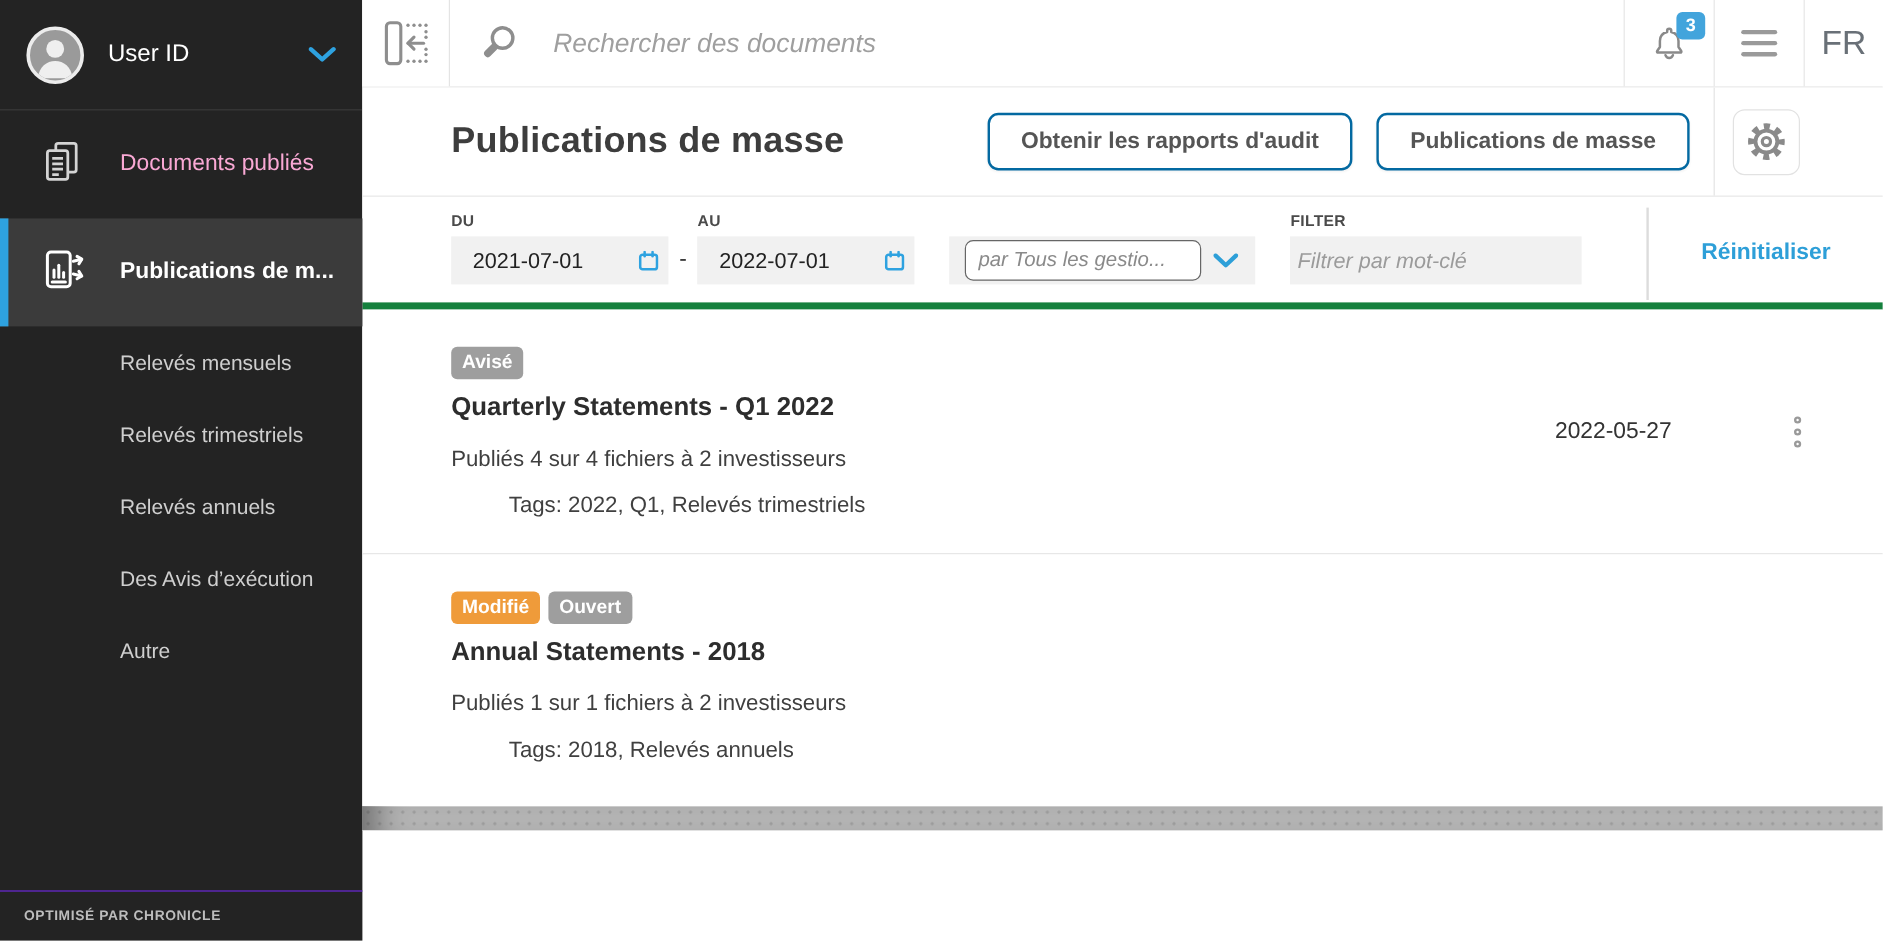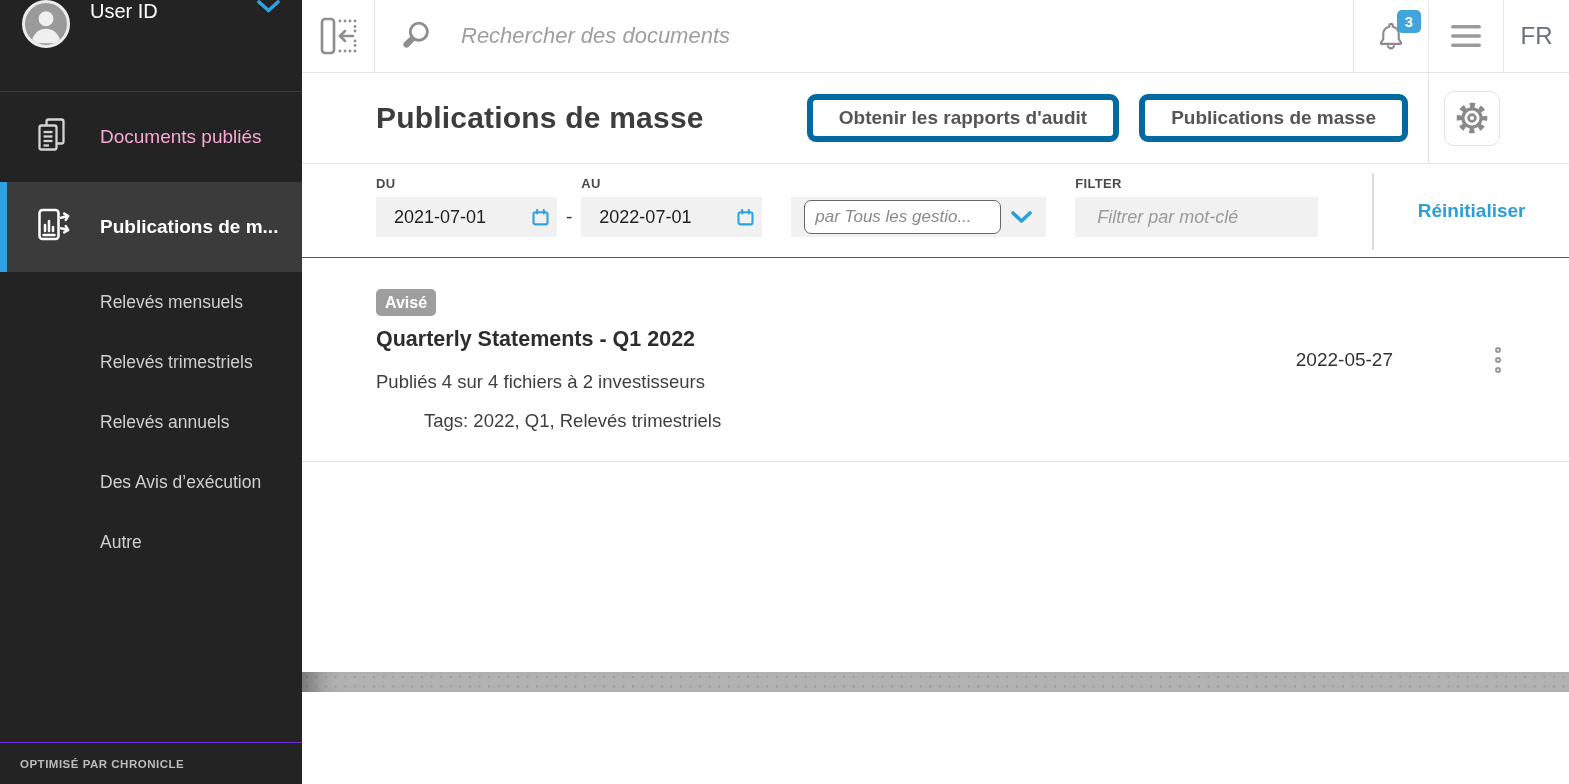--- a/index.html
+++ b/index.html
@@ -7,21 +7,21 @@
     --badge-gray:#9e9e9e; --badge-orange:#ef9b3a;
   }
   *{box-sizing:border-box;}
   html,body{margin:0;padding:0;}
   body{
     width:1569px;height:784px;overflow:hidden;display:flex;background:#fff;
     font-family:"Liberation Sans","DejaVu Sans",sans-serif;
   }
   
   .sidebar{width:302px;min-width:302px;height:784px;background:#232323;display:flex;flex-direction:column;}
-  .user-row{height:92px;display:flex;align-items:flex-start;padding:0 22px;border-bottom:1px solid #3a3a3a;cursor:pointer;}
+  .user-row{height:92px;display:flex;align-items:center;padding:0 22px;border-bottom:1px solid #3a3a3a;cursor:pointer;}
   .avatar{width:48px;height:48px;border-radius:50%;background:#9a9a9a;border:3px solid #ececec;flex:none;overflow:hidden;display:flex;align-items:center;justify-content:center;}
   .user-name{margin-left:20px;font-size:20px;color:#fff;}
   .user-chevron{margin-left:auto;display:flex;}
   .nav-item{height:90px;display:flex;align-items:center;padding-left:32px;position:relative;cursor:pointer;}
   .nav-label{margin-left:26px;font-size:19px;color:#f9a8d4;white-space:nowrap;}
   .nav-item.active{background:#3b3b3b;}
   .nav-item.active::before{content:"";position:absolute;left:0;top:0;bottom:0;width:7px;background:var(--accent);}
   .nav-item.active .nav-label{color:#fff;font-weight:700;}
   .subnav-item{height:60px;display:flex;align-items:center;padding-left:100px;font-size:17.5px;color:#cfcfcf;cursor:pointer;white-space:nowrap;}
   .sidebar-footer{margin-top:auto;height:42px;border-top:1px solid #6d28d9;display:flex;align-items:center;padding-left:20px;font-size:11.5px;font-weight:700;letter-spacing:.5px;color:#bdbdbd;}
@@ -29,43 +29,43 @@
   .main{flex:1;min-width:0;height:692px;display:flex;flex-direction:column;background:#fff;box-shadow:inset 12px 0 12px -11px rgba(0,0,0,.22);}
   
   .topbar{height:73px;border-bottom:1px solid #e4e4e4;display:flex;align-items:stretch;background:#fff;}
   .collapse-cell{width:73px;border-right:1px solid #e4e4e4;display:flex;align-items:center;justify-content:center;flex:none;cursor:pointer;background:#fff;}
   .search-area{flex:1;min-width:0;display:flex;align-items:center;padding-left:22px;gap:24px;}
   .search-input{flex:1;min-width:0;border:none;outline:none;font-size:22px;font-style:italic;color:#555;font-family:inherit;background:transparent;}
   .search-input::placeholder{color:#9f9f9f;opacity:1;}
   .topbar-cell{border-left:1px solid #e7e7e7;display:flex;align-items:center;justify-content:center;flex:none;cursor:pointer;}
   .bell-cell{width:75px;}
   .menu-cell{width:75px;}
-  .lang-cell{width:66px;font-size:24px;color:#697077;}
+  .lang-cell{width:66px;font-size:28px;color:#697077;}
   .bell-wrap{position:relative;display:flex;}
   .notif-badge{position:absolute;top:-9px;right:-13px;min-width:24px;height:23px;padding:0 4px;background:var(--notification);color:#fff;font-size:15px;font-weight:700;border-radius:5px;display:flex;align-items:center;justify-content:center;}
   
   .header-row{height:91px;border-bottom:1px solid #e4e4e4;display:flex;align-items:center;padding-left:74px;background:#fff;}
   .page-title{font-size:30px;font-weight:700;color:#3d3d3d;letter-spacing:.2px;white-space:nowrap;}
   .header-buttons{margin-left:auto;display:flex;gap:20px;margin-right:20px;}
-  .hbtn{height:48px;padding:0 26px;background:#fff;border:6px solid #0369a1;border-radius:9px;font-size:19px;font-weight:600;color:#555;font-family:inherit;cursor:pointer;box-shadow:0 1px 2px rgba(0,0,0,.05);white-space:nowrap;}
+  .hbtn{height:48px;padding:0 26px;background:#fff;border:2px solid #0369a1;border-radius:9px;font-size:19px;font-weight:600;color:#555;font-family:inherit;cursor:pointer;box-shadow:0 1px 2px rgba(0,0,0,.05);white-space:nowrap;}
   .gear-cell{width:141px;min-width:141px;border-left:1px solid #e4e4e4;height:100%;display:flex;align-items:center;}
   .gear-btn{margin-left:15px;width:56px;height:55px;border:1px solid #e2e2e2;border-radius:10px;background:#fff;display:flex;align-items:center;justify-content:center;cursor:pointer;}
   
-  .filter-row{height:94px;border-bottom:1px solid #15803d;display:flex;align-items:flex-start;padding-left:74px;background:#fff;}
+  .filter-row{height:94px;border-bottom:6px solid #15803d;display:flex;align-items:flex-start;padding-left:74px;background:#fff;}
   .fgroup{padding-top:12px;display:flex;flex-direction:column;}
   .flabel{font-size:13px;font-weight:700;color:#4a4a4a;letter-spacing:.3px;margin-bottom:6px;height:15px;}
   .date-field{width:181px;height:40px;background:#f1f1f1;display:flex;align-items:center;padding:0 8px 0 16px;cursor:pointer;}
   .date-input{flex:1;min-width:0;border:none;background:transparent;outline:none;font-size:18px;color:#222;font-family:inherit;}
   .range-dash{padding-top:42px;margin:0 9px;font-size:19px;color:#333;}
   .dd-group{margin-left:29px;padding-top:33px;}
   .dropdown{width:255px;height:40px;background:#f1f1f1;display:flex;align-items:center;padding:0 14px 0 13px;cursor:pointer;}
   .dd-box{width:197px;height:34px;border:1.6px solid #666;border-radius:7px;background:#fff;display:flex;align-items:center;padding:0 10px;font-style:italic;font-size:17px;color:#8a8a8a;white-space:nowrap;overflow:hidden;}
   .dd-chevron{margin-left:auto;display:flex;}
   .kw-group{margin-left:29px;}
-  .kw-field{width:243px;height:40px;background:#f1f1f1;display:flex;align-items:center;padding:0 20px;}
+  .kw-field{width:243px;height:40px;background:#f1f1f1;display:flex;align-items:center;padding:0 4px;}
   .kw-input{flex:1;min-width:0;border:none;background:transparent;outline:none;font-size:18px;font-style:italic;color:#444;font-family:inherit;}
   .kw-input::placeholder{color:#9b9b9b;opacity:1;}
   .filter-div{margin-left:54px;margin-top:9px;height:77px;border-left:2px solid #dcdcdc;flex:none;}
   .reset-area{flex:1;height:94px;display:flex;align-items:center;justify-content:center;}
   .reset-link{font-size:19px;font-weight:700;color:var(--link);cursor:pointer;white-space:nowrap;}
   
   .pub-row{display:flex;padding-left:74px;background:#fff;}
   .pub-row.row1{height:204px;border-bottom:1px solid #e2e2e2;}
   .pub-row.row2{height:210px;}
   .pub-left{flex:1;min-width:0;padding-top:31px;}
@@ -282,18 +282,27 @@
         <span class="pub-date">2022-05-27</span>
         <span class="kebab">
             <i></i>
             <i></i>
             <i></i>
           </span>
       </div>
     </div>
 
     <div class="pub-row row2">
+      <div class="pub-left">
+        <div class="badge-line">
+          <span class="badge orange">Modifié</span>
+          <span class="badge gray">Ouvert</span>
+        </div>
+        <div class="pub-title">Annual Statements - 2018</div>
+        <div class="pub-detail">Publiés 1 sur 1 fichiers à 2 investisseurs</div>
+        <div class="pub-tags">Tags: 2018, Relevés annuels</div>
+      </div>
     </div>
 
   </div>
 
   <div class="bottom-area"></div>
 </div>
 
 </body></html>

